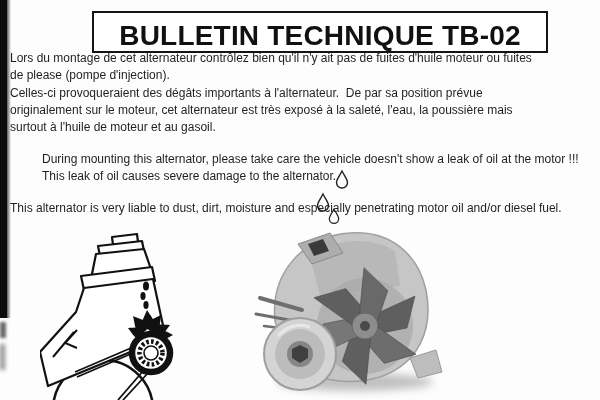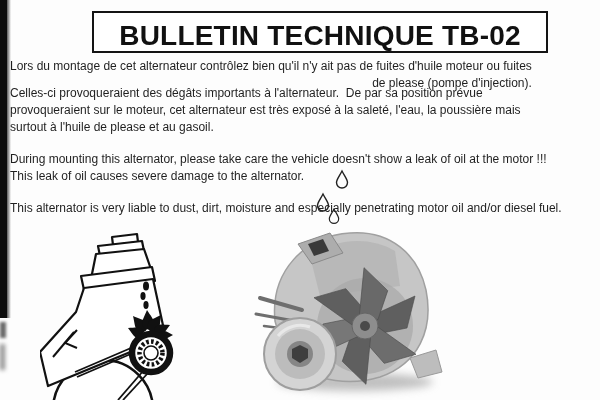--- a/index.html
+++ b/index.html
@@ -23,23 +23,23 @@
     border:2px solid #141414;background:#fff;
     display:flex;align-items:center;justify-content:center;
   }
   .title-box .title-text{
     font-size:28px;font-weight:bold;color:#111;letter-spacing:0.2px;white-space:pre;margin-top:8px;
   }
 
   
   .para{position:absolute;left:10px;color:#1f1f1f;font-size:12px;line-height:17px;}
   .text-line{white-space:pre;}
-  .para-fr-1{top:58px;text-align:right;}
+  .para-fr-1{top:50px;}
   .para-fr-2{top:85px;}
-  .para-en-1{top:151px;}
+  .para-en-1{top:151px;padding-left:32px;}
   .para-en-2{top:200px;}
 
   
   .drops-overlay{position:absolute;left:305px;top:166px;width:60px;height:64px;z-index:5;}
 
   
   .fig-left{position:absolute;left:40px;top:228px;width:205px;height:172px;}
   .fig-right{position:absolute;left:250px;top:226px;width:215px;height:174px;}
 </style>
 </head>
@@ -56,22 +56,22 @@
     <span class="title-text">BULLETIN TECHNIQUE TB-02</span>
   </div>
 
   <div class="para para-fr-1">
     <div class="text-line">Lors du montage de cet alternateur contrôlez bien qu'il n'y ait pas de fuites d'huile moteur ou fuites</div>
     <div class="text-line">de please (pompe d'injection).</div>
   </div>
 
   <div class="para para-fr-2">
     <div class="text-line">Celles-ci provoqueraient des dégâts importants à l'alternateur.  De par sa position prévue</div>
-    <div class="text-line">provoqueraient sur le moteur, cet alternateur est très exposé à la saleté, l'eau, la poussière mais</div>
-    <div class="text-line">surtout à l'huile de please et au gasoil.</div>
+    <div class="text-line">originalement sur le moteur, cet alternateur est très exposé à la saleté, l'eau, la poussière mais</div>
+    <div class="text-line">surtout à l'huile de moteur et au gasoil.</div>
   </div>
 
   <div class="para para-en-1">
     <div class="text-line">During mounting this alternator, please take care the vehicle doesn't show a leak of oil at the motor !!!</div>
     <div class="text-line">This leak of oil causes severe damage to the alternator.</div>
   </div>
 
   <div class="para para-en-2">
     <div class="text-line">This alternator is very liable to dust, dirt, moisture and especially penetrating motor oil and/or diesel fuel.</div>
   </div>

